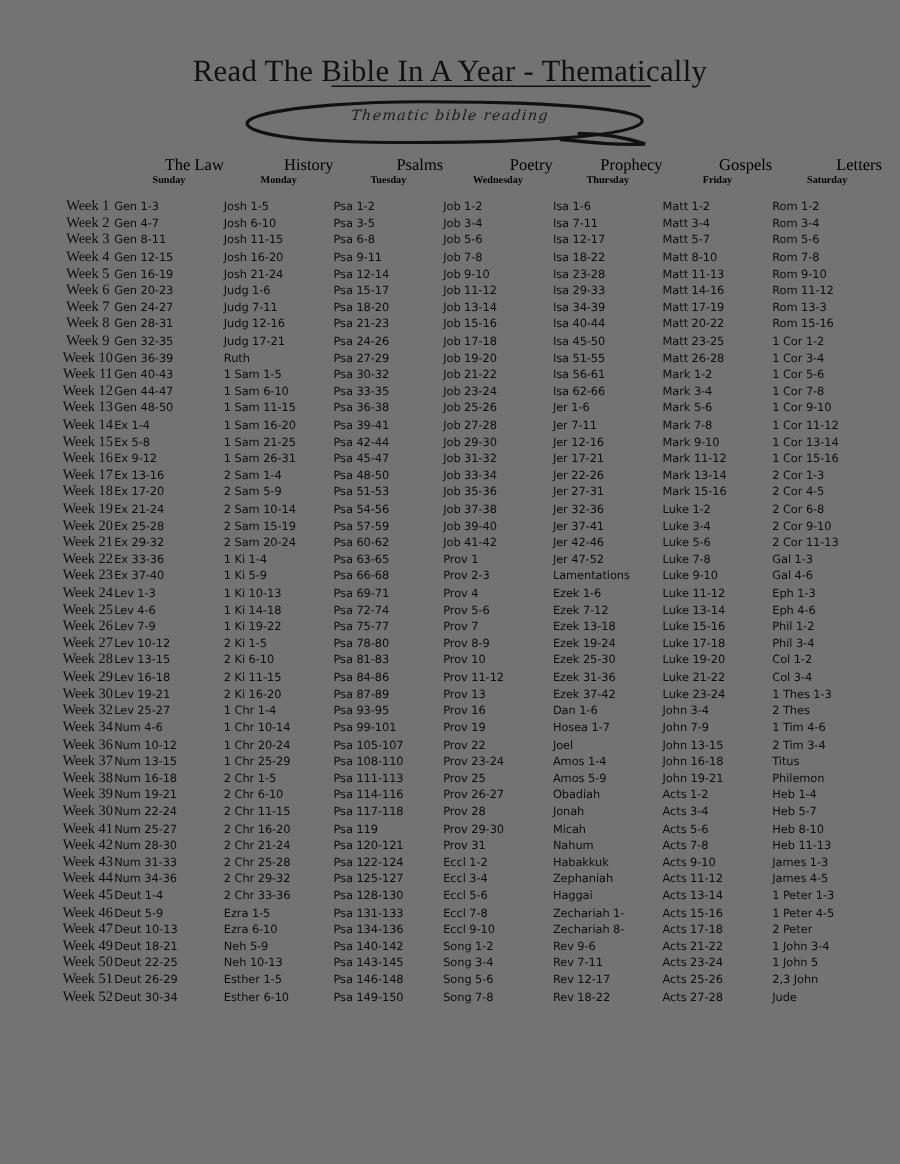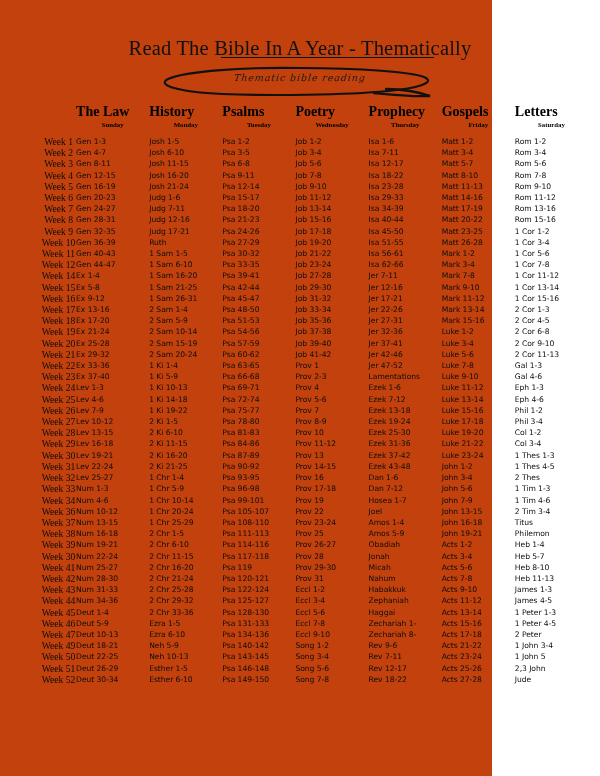--- a/index.html
+++ b/index.html
@@ -11,23 +11,23 @@
     width: 600px;
     height: 776px;
     overflow: hidden;
     font-family: "Liberation Sans", sans-serif;
     color: #000000;
     position: relative;
   }
 
   #sheet {
     position: relative;
-    width: 492px;
+    width: 600px;
     height: 776px;
-    background: #c2410c;
+    background: #737373;
   }
 
   
   .title-block {
     position: absolute;
     top: 36px;
     left: 0;
     width: 600px;
     text-align: center;
   }
@@ -97,23 +97,23 @@
     padding: 0;
     margin: 0;
     vertical-align: top;
   }
 
   col.c-week   { width: 60px; }
   col.c-read   { width: 73px; }
 
   .head-name {
     font-family: "Liberation Serif", "DejaVu Serif", serif;
-    font-weight: 700;
-    font-size: 14px;
-    text-align: left;
+    font-weight: 400;
+    font-size: 11px;
+    text-align: right;
     padding-bottom: 1px !important;
     white-space: nowrap;
   }
   .head-day {
     font-family: "Liberation Serif", "DejaVu Serif", serif;
     font-weight: 700;
     font-size: 6.8px;
     text-align: center;
     padding-bottom: 8px !important;
     white-space: nowrap;
@@ -251,21 +251,21 @@
           <td class="read-cell">Rom 11-12</td>
         </tr>
         <tr class="plan-row">
           <td class="week-cell">Week 7</td>
           <td class="read-cell">Gen 24-27</td>
           <td class="read-cell">Judg 7-11</td>
           <td class="read-cell">Psa 18-20</td>
           <td class="read-cell">Job 13-14</td>
           <td class="read-cell">Isa 34-39</td>
           <td class="read-cell">Matt 17-19</td>
-          <td class="read-cell">Rom 13-16</td>
+          <td class="read-cell">Rom 13-3</td>
         </tr>
         <tr class="plan-row">
           <td class="week-cell">Week 8</td>
           <td class="read-cell">Gen 28-31</td>
           <td class="read-cell">Judg 12-16</td>
           <td class="read-cell">Psa 21-23</td>
           <td class="read-cell">Job 15-16</td>
           <td class="read-cell">Isa 40-44</td>
           <td class="read-cell">Matt 20-22</td>
           <td class="read-cell">Rom 15-16</td>
@@ -304,20 +304,30 @@
           <td class="week-cell">Week 12</td>
           <td class="read-cell">Gen 44-47</td>
           <td class="read-cell">1 Sam 6-10</td>
           <td class="read-cell">Psa 33-35</td>
           <td class="read-cell">Job 23-24</td>
           <td class="read-cell">Isa 62-66</td>
           <td class="read-cell">Mark 3-4</td>
           <td class="read-cell">1 Cor 7-8</td>
         </tr>
         <tr class="plan-row">
+          <td class="week-cell">Week 13</td>
+          <td class="read-cell">Gen 48-50</td>
+          <td class="read-cell">1 Sam 11-15</td>
+          <td class="read-cell">Psa 36-38</td>
+          <td class="read-cell">Job 25-26</td>
+          <td class="read-cell">Jer 1-6</td>
+          <td class="read-cell">Mark 5-6</td>
+          <td class="read-cell">1 Cor 9-10</td>
+        </tr>
+        <tr class="plan-row">
           <td class="week-cell">Week 14</td>
           <td class="read-cell">Ex 1-4</td>
           <td class="read-cell">1 Sam 16-20</td>
           <td class="read-cell">Psa 39-41</td>
           <td class="read-cell">Job 27-28</td>
           <td class="read-cell">Jer 7-11</td>
           <td class="read-cell">Mark 7-8</td>
           <td class="read-cell">1 Cor 11-12</td>
         </tr>
         <tr class="plan-row">
@@ -474,50 +484,30 @@
           <td class="week-cell">Week 30</td>
           <td class="read-cell">Lev 19-21</td>
           <td class="read-cell">2 Ki 16-20</td>
           <td class="read-cell">Psa 87-89</td>
           <td class="read-cell">Prov 13</td>
           <td class="read-cell">Ezek 37-42</td>
           <td class="read-cell">Luke 23-24</td>
           <td class="read-cell">1 Thes 1-3</td>
         </tr>
         <tr class="plan-row">
-          <td class="week-cell">Week 31</td>
-          <td class="read-cell">Lev 22-24</td>
-          <td class="read-cell">2 Ki 21-25</td>
-          <td class="read-cell">Psa 90-92</td>
-          <td class="read-cell">Prov 14-15</td>
-          <td class="read-cell">Ezek 43-48</td>
-          <td class="read-cell">John 1-2</td>
-          <td class="read-cell">1 Thes 4-5</td>
-        </tr>
-        <tr class="plan-row">
           <td class="week-cell">Week 32</td>
           <td class="read-cell">Lev 25-27</td>
           <td class="read-cell">1 Chr 1-4</td>
           <td class="read-cell">Psa 93-95</td>
           <td class="read-cell">Prov 16</td>
           <td class="read-cell">Dan 1-6</td>
           <td class="read-cell">John 3-4</td>
           <td class="read-cell">2 Thes</td>
         </tr>
         <tr class="plan-row">
-          <td class="week-cell">Week 33</td>
-          <td class="read-cell">Num 1-3</td>
-          <td class="read-cell">1 Chr 5-9</td>
-          <td class="read-cell">Psa 96-98</td>
-          <td class="read-cell">Prov 17-18</td>
-          <td class="read-cell">Dan 7-12</td>
-          <td class="read-cell">John 5-6</td>
-          <td class="read-cell">1 Tim 1-3</td>
-        </tr>
-        <tr class="plan-row">
           <td class="week-cell">Week 34</td>
           <td class="read-cell">Num 4-6</td>
           <td class="read-cell">1 Chr 10-14</td>
           <td class="read-cell">Psa 99-101</td>
           <td class="read-cell">Prov 19</td>
           <td class="read-cell">Hosea 1-7</td>
           <td class="read-cell">John 7-9</td>
           <td class="read-cell">1 Tim 4-6</td>
         </tr>
         <tr class="plan-row">

